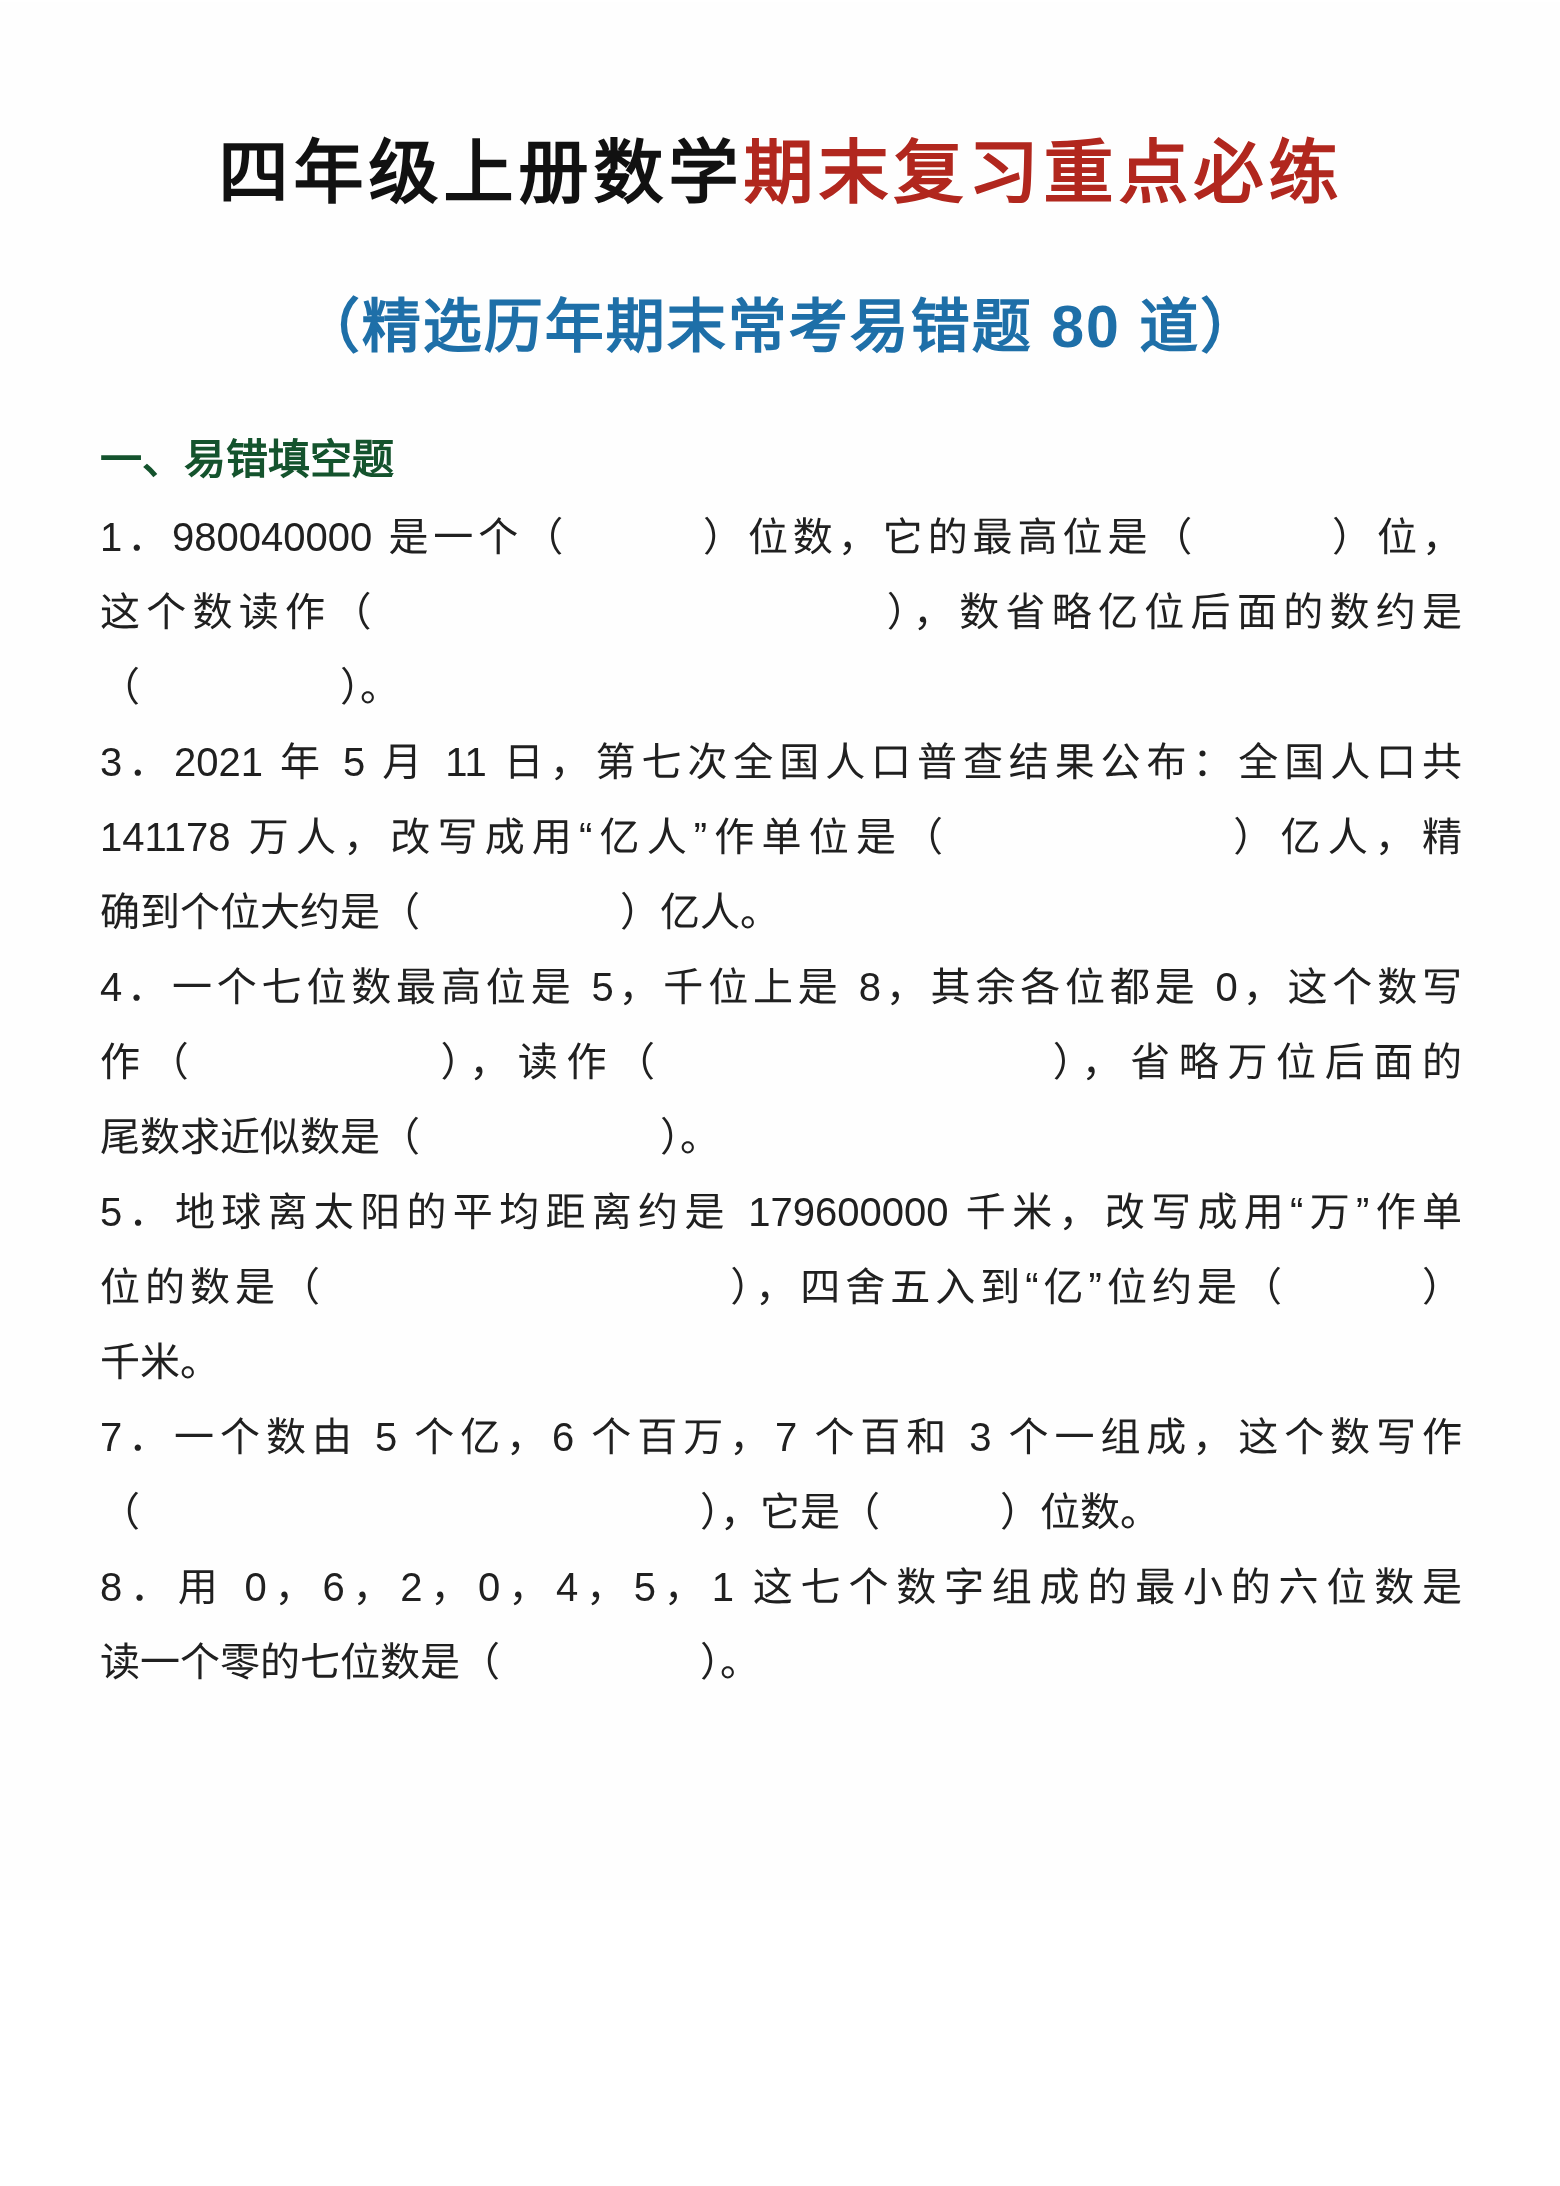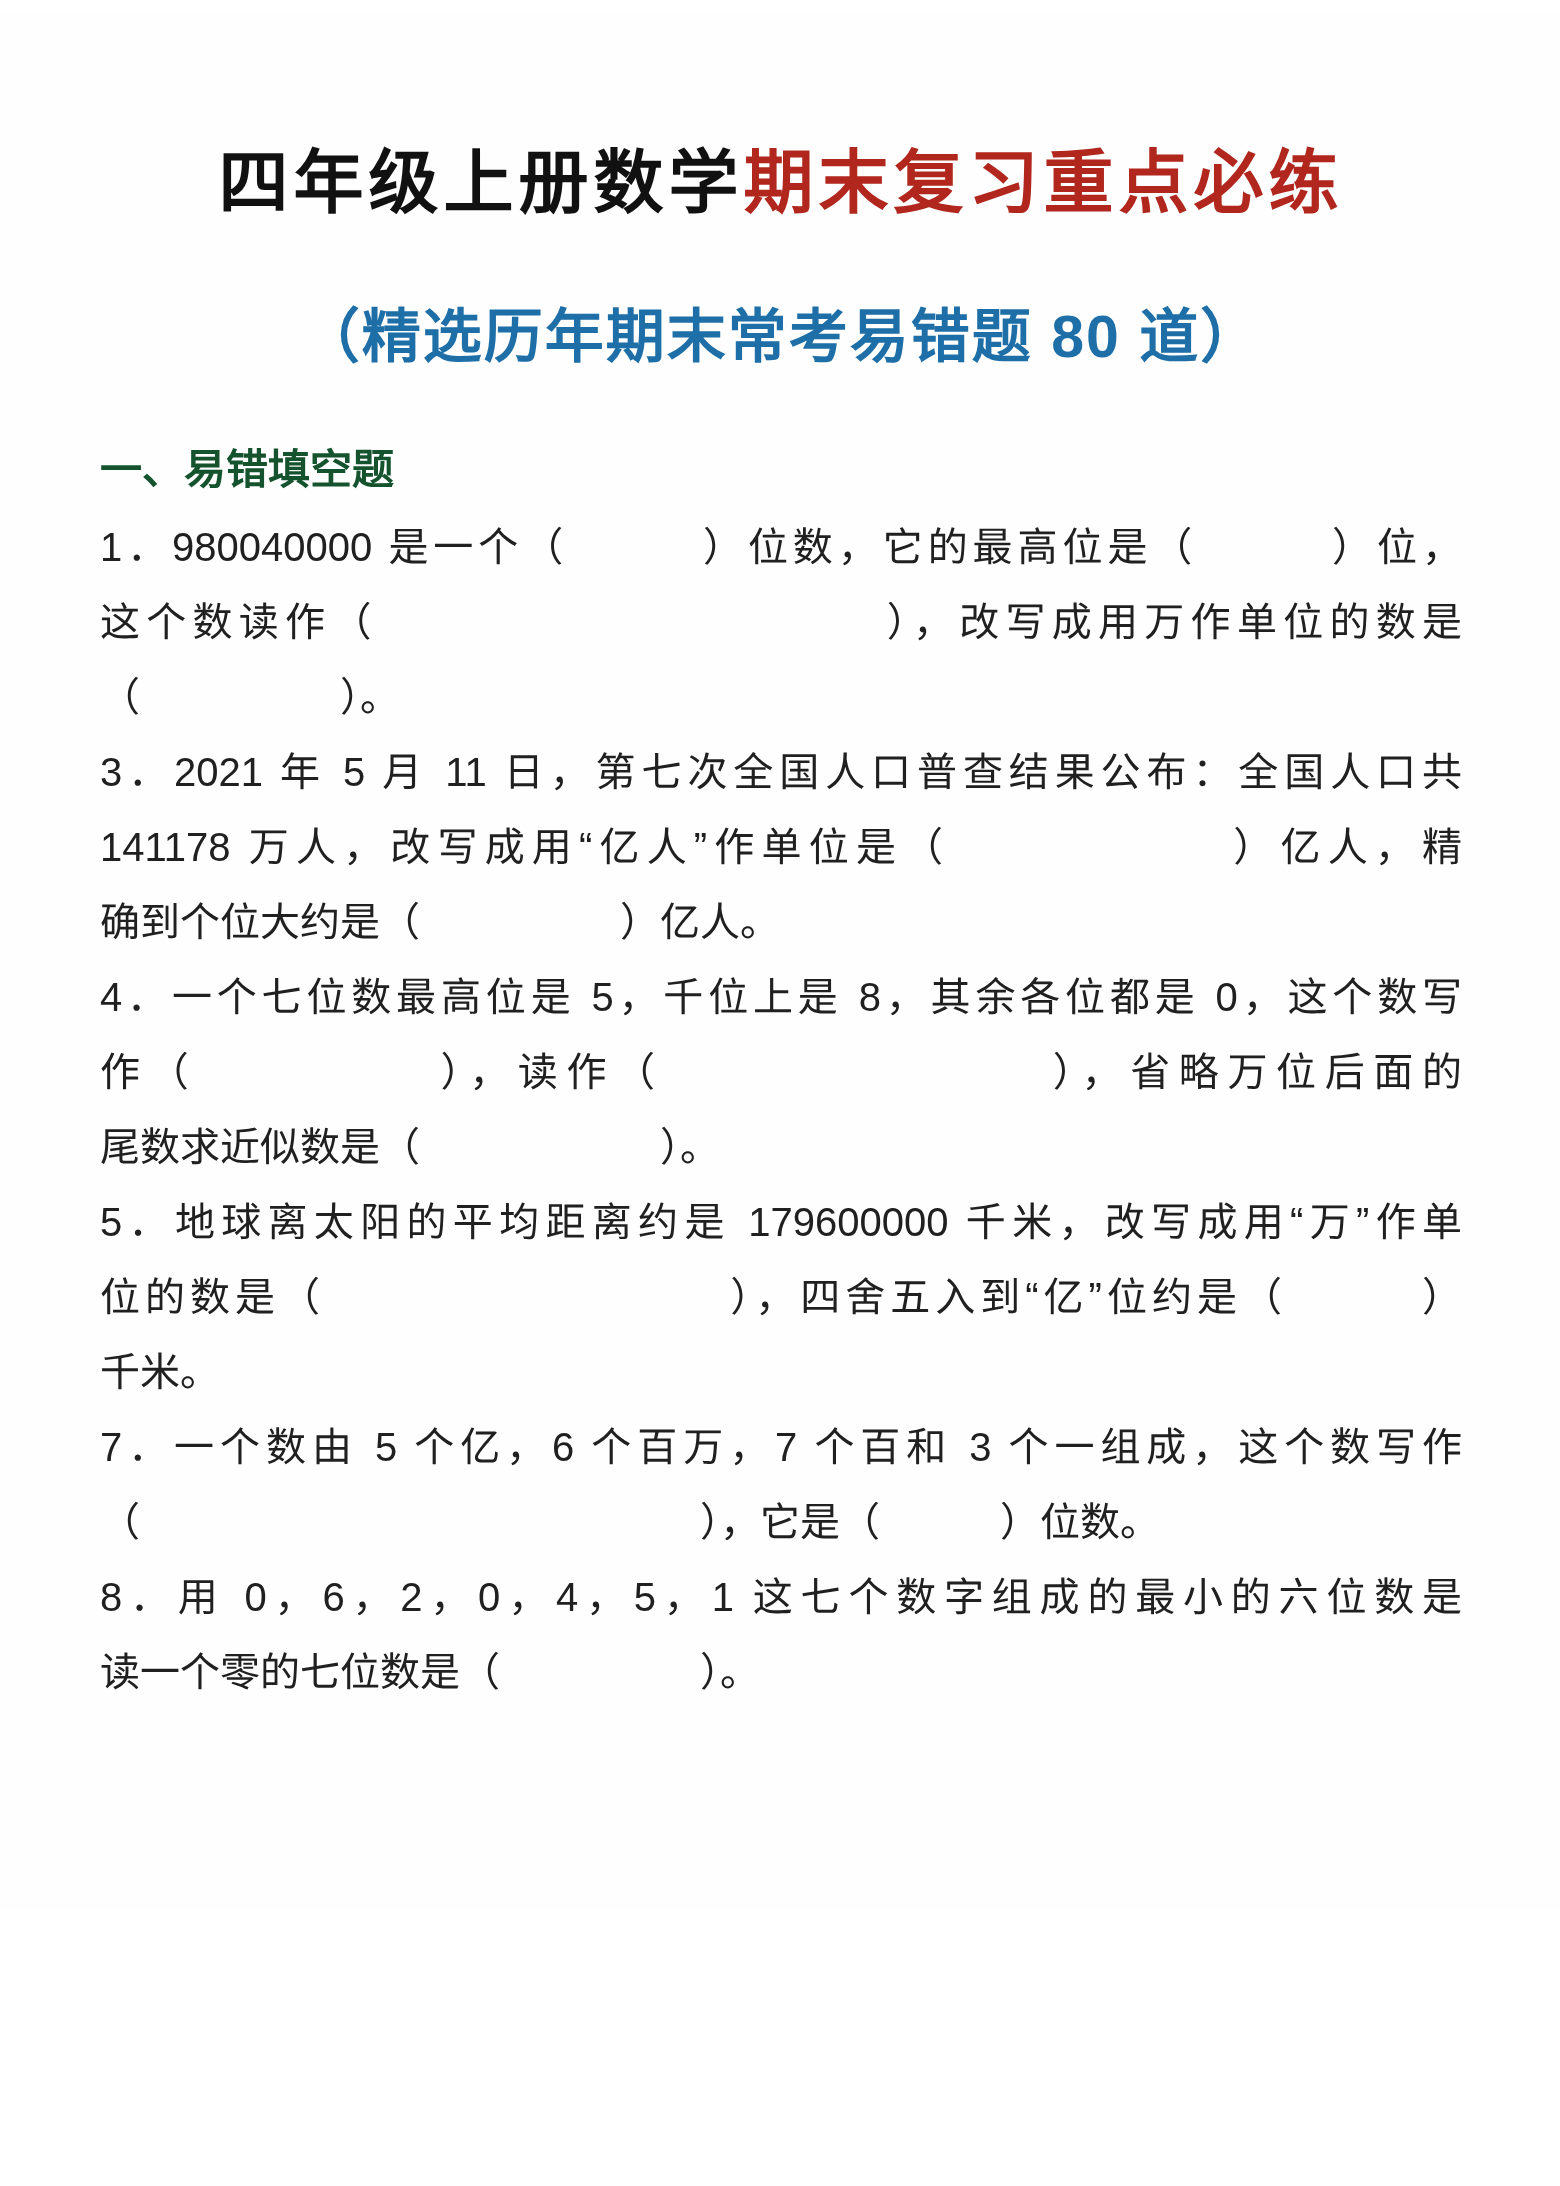--- a/index.html
+++ b/index.html
@@ -6,21 +6,21 @@
     margin: 0;
     padding: 0;
     background: #ffffff;
     font-family: "Liberation Sans", "DejaVu Sans", sans-serif;
   }
   .page {
     position: relative;
     box-sizing: border-box;
     width: 1560px;
     height: 1898px;
-    margin: 12px auto;
+    margin: 2px auto;
     background: #fefefe;
     color: #1d1d1d;
     padding: 130px 98px 0 100px;
     overflow: hidden;
   }
   .title {
     margin: 0 0 78px 0;
     text-align: center;
     font-size: 70px;
     line-height: 82px;
@@ -70,21 +70,21 @@
   <h1 class="title"><span class="t-black">四年级上册数学</span><span class="t-red">期末复习重点必练</span></h1>
 
   <div class="subtitle">（精选历年期末常考易错题 80 道）</div>
 
   <div class="section-heading">一、易错填空题</div>
 
   <div class="q-body">
 
     <div class="q-block">
       <p class="line">1．980040000 是一个（　　　）位数，它的最高位是（　　　）位，</p>
-      <p class="line">这个数读作（　　　　　　　　　　　），改写成用万作单位的数是</p>
+      <p class="line">这个数读作（　　　　　　　　　　　），数省略亿位后面的数约是</p>
       <p class="line end">（　　　　　）。</p>
     </div>
 
 
     <div class="q-block">
       <p class="line">3．2021 年 5 月 11 日，第七次全国人口普查结果公布：全国人口共</p>
       <p class="line">141178 万人，改写成用“亿人”作单位是（　　　　　　）亿人，精</p>
       <p class="line end">确到个位大约是（　　　　　）亿人。</p>
     </div>
 

